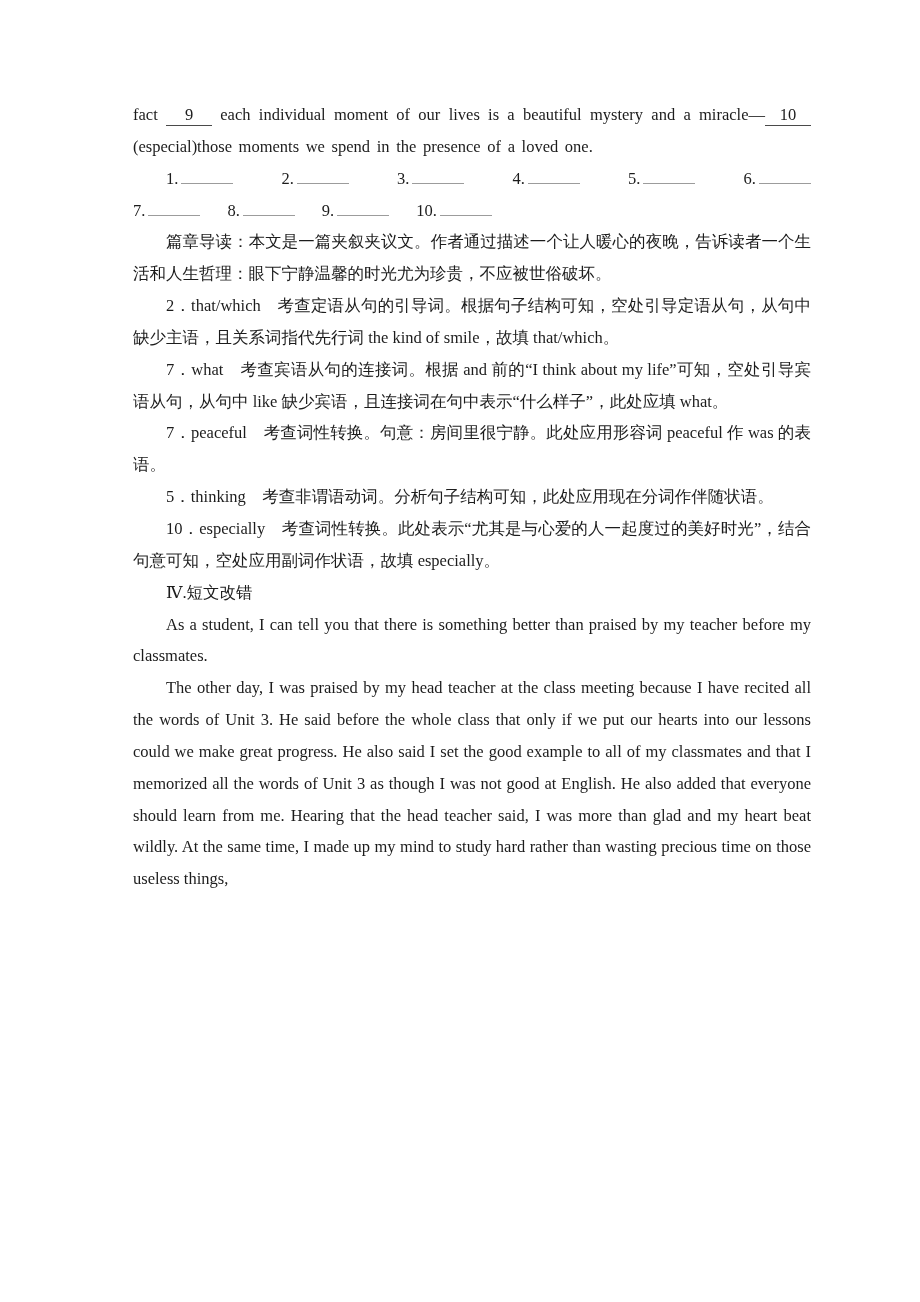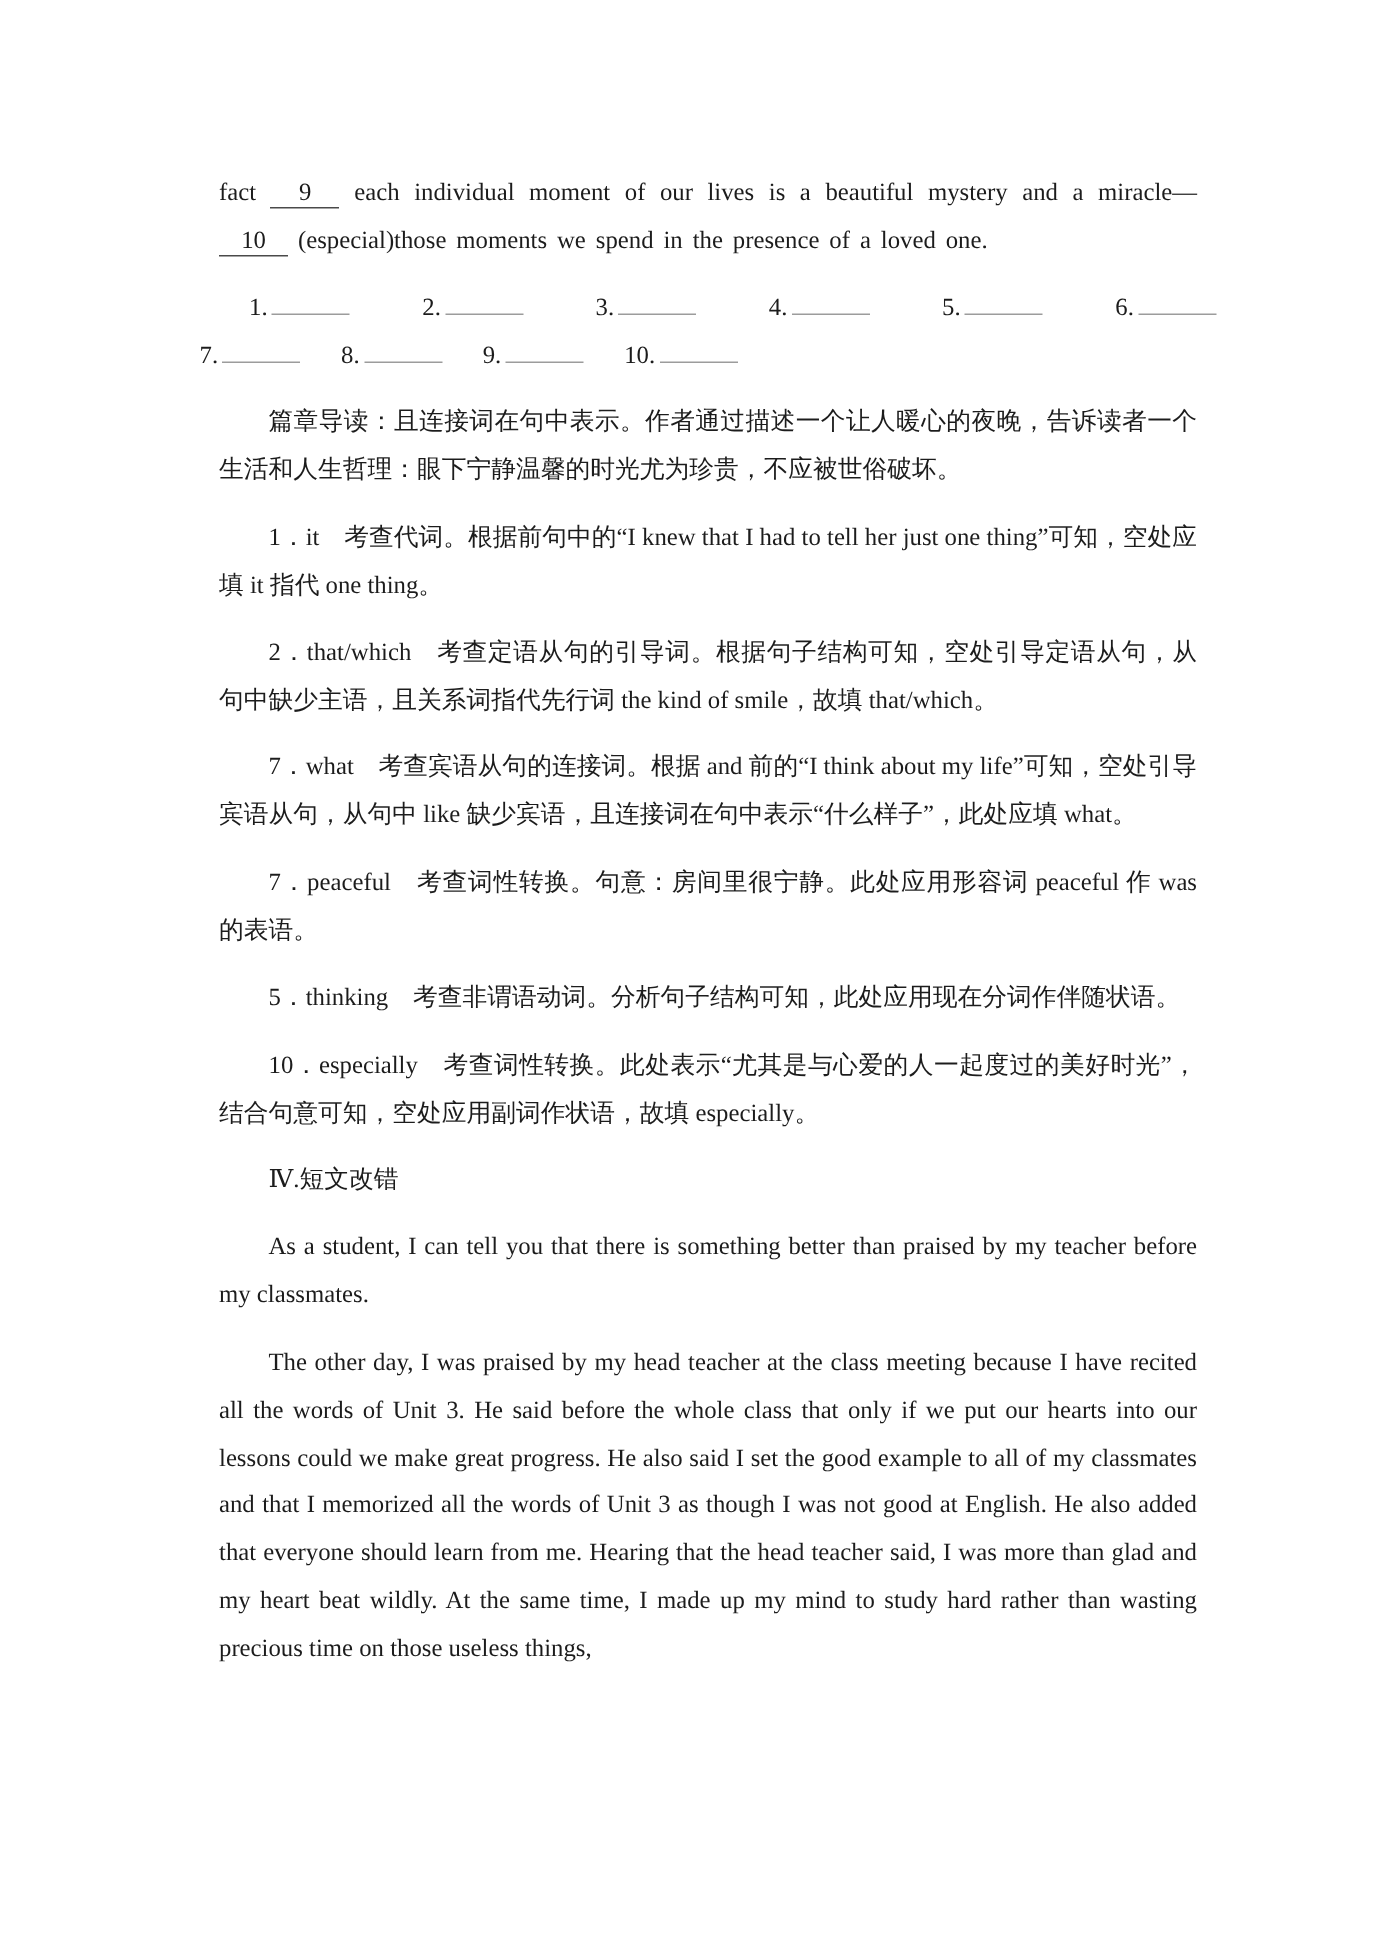--- a/index.html
+++ b/index.html
@@ -19,21 +19,21 @@
   .doc {
     position: absolute;
     left: 133px;
     top: 99px;
     width: 678px;
     font-size: 16.5px;
     line-height: 31.85px;
     text-align: justify;
   }
   .para {
-    margin: 13px;
+    margin: 0;
     text-indent: 2em;
   }
   .no-indent {
     text-indent: 0;
   }
   .cloze {
     word-spacing: 2.5px;
   }
   .inline-blank {
     display: inline-block;
@@ -92,23 +92,22 @@
       <span class="ans-item"><span class="ans-num">6.</span><span class="ans-blank"></span></span>
     </div>
 
     <div class="ans-row ans-row-2">
       <span class="ans-item"><span class="ans-num">7.</span><span class="ans-blank"></span></span>
       <span class="ans-item"><span class="ans-num">8.</span><span class="ans-blank"></span></span>
       <span class="ans-item"><span class="ans-num">9.</span><span class="ans-blank"></span></span>
       <span class="ans-item"><span class="ans-num">10.</span><span class="ans-blank"></span></span>
     </div>
 
-    <p class="para">篇章导读：且连接词在句中表示。作者通过描述一个让人暖心的夜晚，告诉读者一个生活和人生哲理：眼下宁静温馨的时光尤为珍贵，不应被世俗破坏。</p>
+    <p class="para">篇章导读：本文是一篇夹叙夹议文。作者通过描述一个让人暖心的夜晚，告诉读者一个生活和人生哲理：眼下宁静温馨的时光尤为珍贵，不应被世俗破坏。</p>
 
-    <p class="para">1．it　考查代词。根据前句中的“I knew that I had to tell her just one thing”可知，空处应填 it 指代 one thing。</p>
     <p class="para">2．that/which　考查定语从句的引导词。根据句子结构可知，空处引导定语从句，从句中缺少主语，且关系词指代先行词 the kind of smile，故填 that/which。</p>
     <p class="para">7．what　考查宾语从句的连接词。根据 and 前的“I think about my life”可知，空处引导宾语从句，从句中 like 缺少宾语，且连接词在句中表示“什么样子”，此处应填 what。</p>
     <p class="para">7．peaceful　考查词性转换。句意：房间里很宁静。此处应用形容词 peaceful 作 was 的表语。</p>
     <p class="para">5．thinking　考查非谓语动词。分析句子结构可知，此处应用现在分词作伴随状语。</p>
     <p class="para">10．especially　考查词性转换。此处表示“尤其是与心爱的人一起度过的美好时光”，结合句意可知，空处应用副词作状语，故填 especially。</p>
 
     <p class="para">Ⅳ.短文改错</p>
 
     <p class="para">As a student, I can tell you that there is something better than praised by my teacher before my classmates.</p>
     <p class="para">The other day, I was praised by my head teacher at the class meeting because I have recited all the words of Unit 3. He said before the whole class that only if we put our hearts into our lessons could we make great progress. He also said I set the good example to all of my classmates and that I memorized all the words of Unit 3 as though I was not good at English. He also added that everyone should learn from me. Hearing that the head teacher said, I was more than glad and my heart beat wildly. At the same time, I made up my mind to study hard rather than wasting precious time on those useless things,</p>

